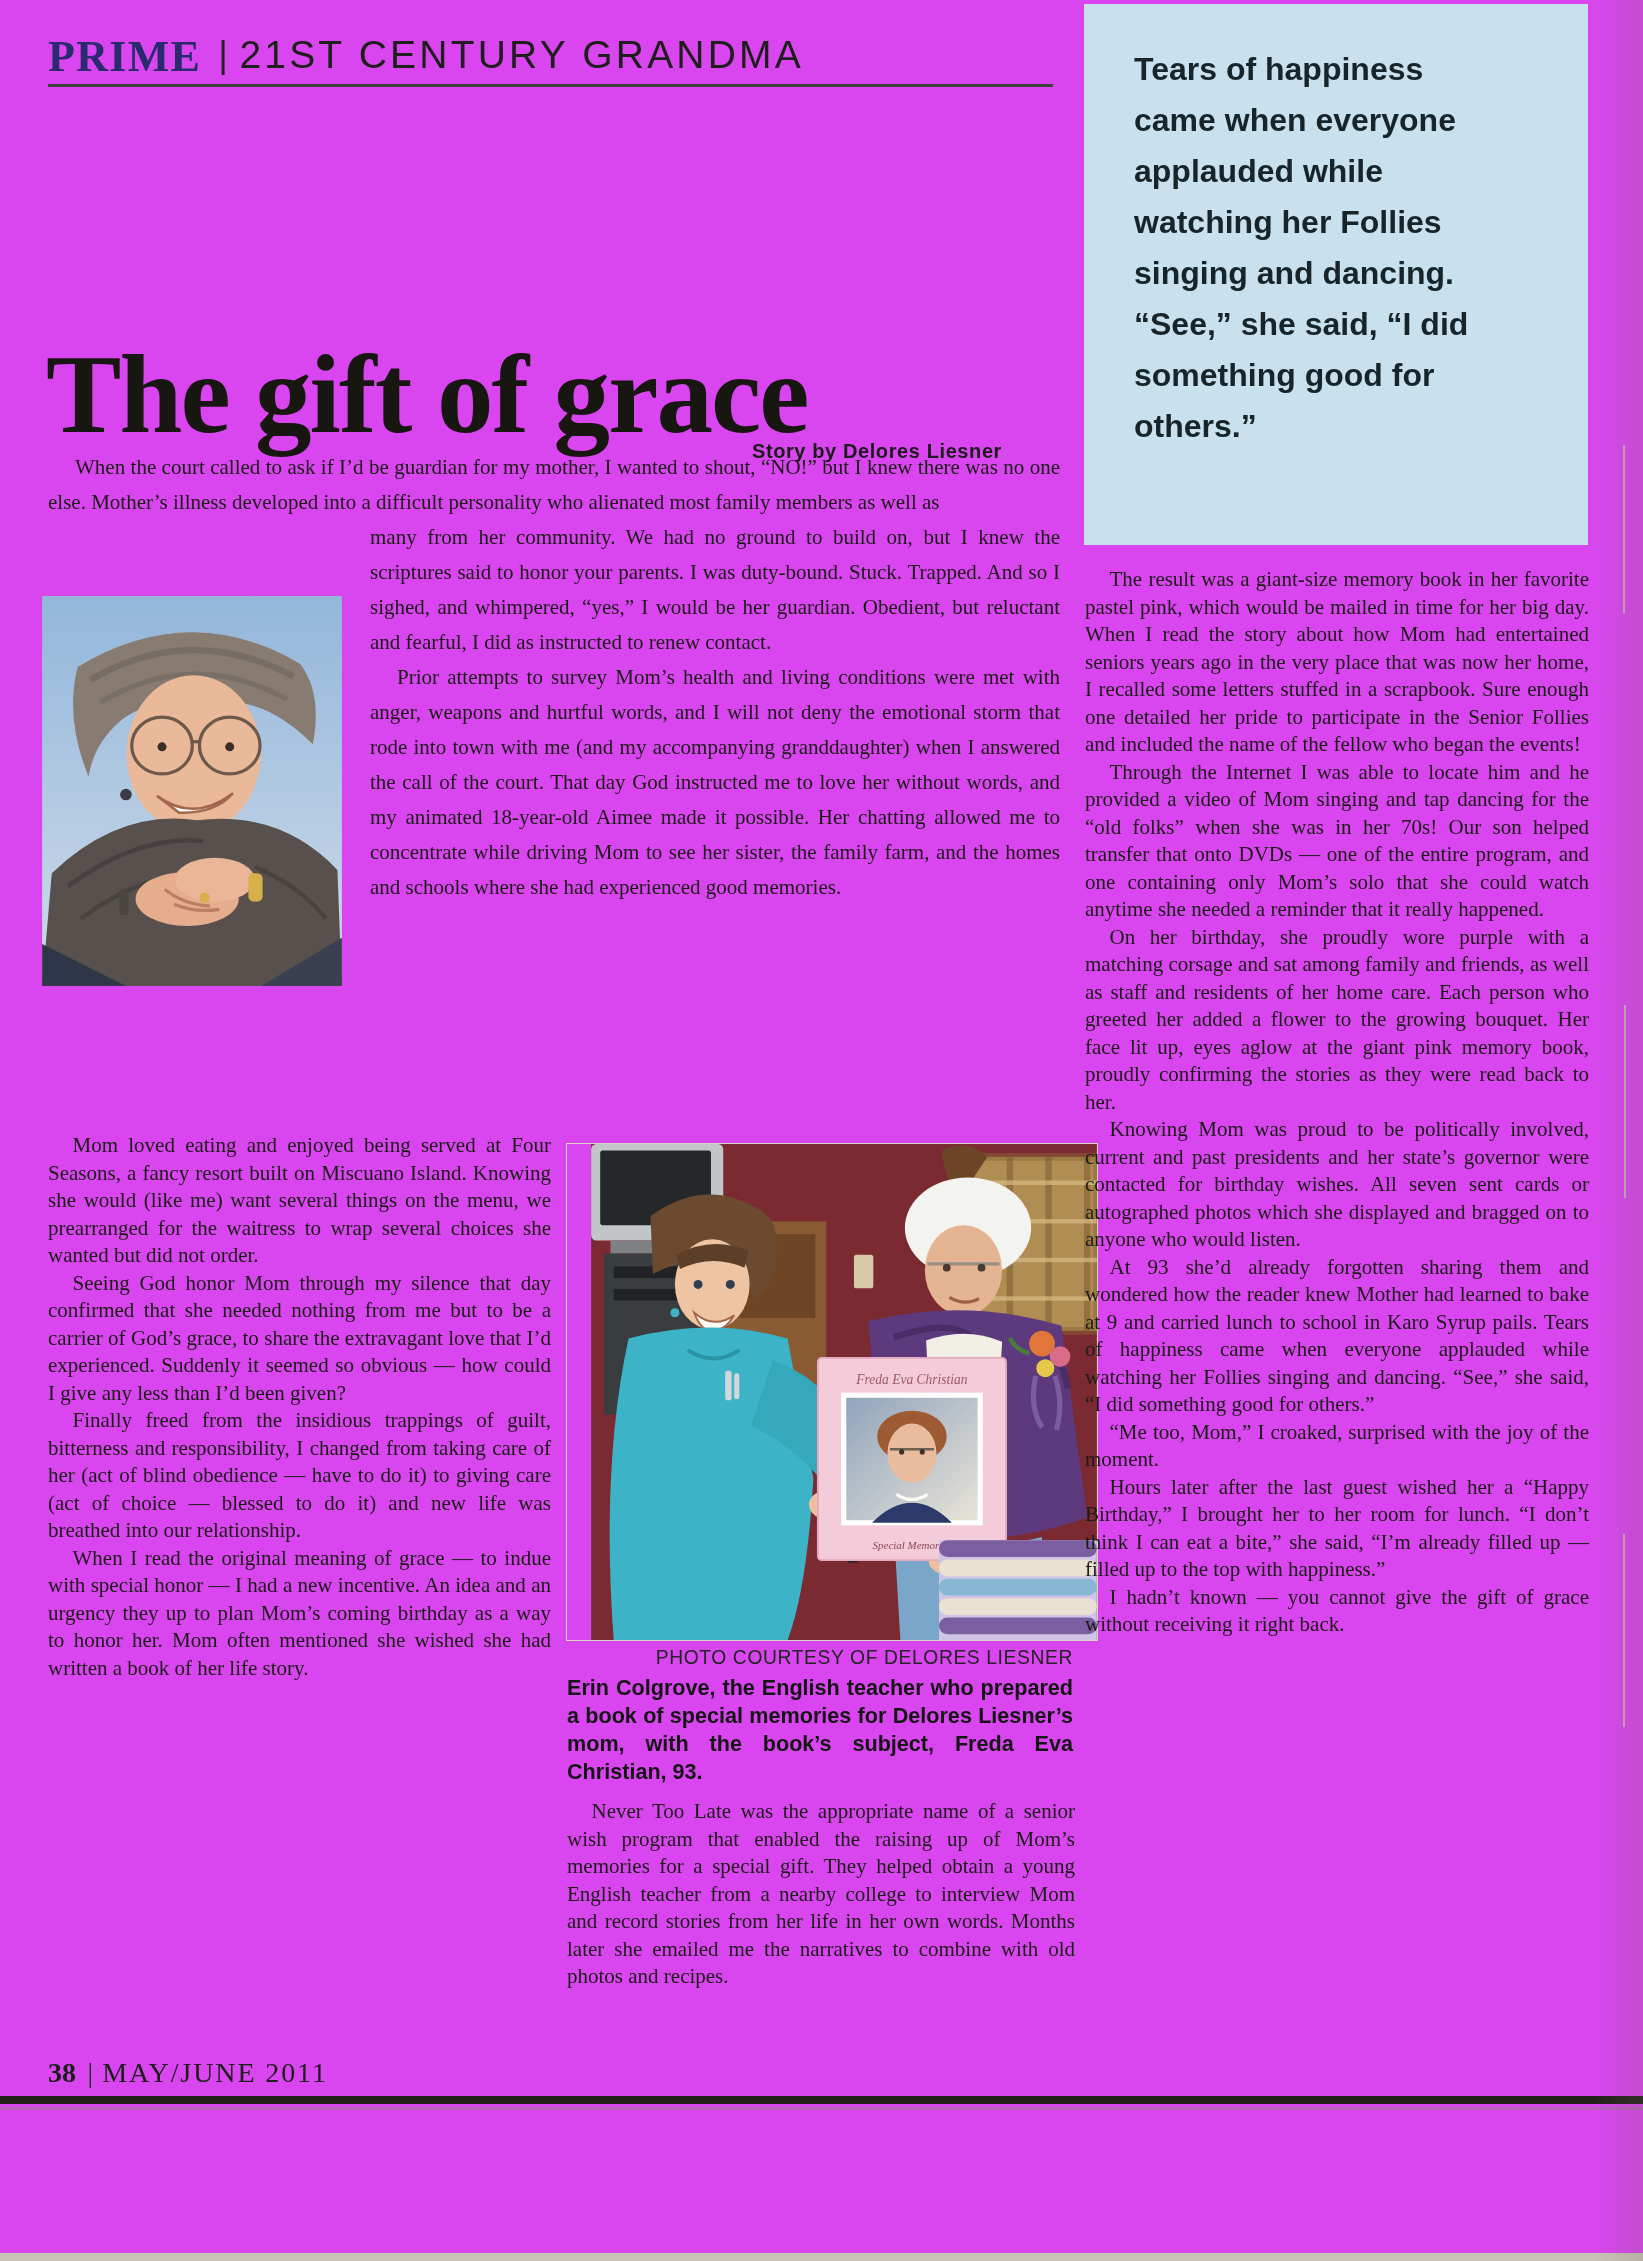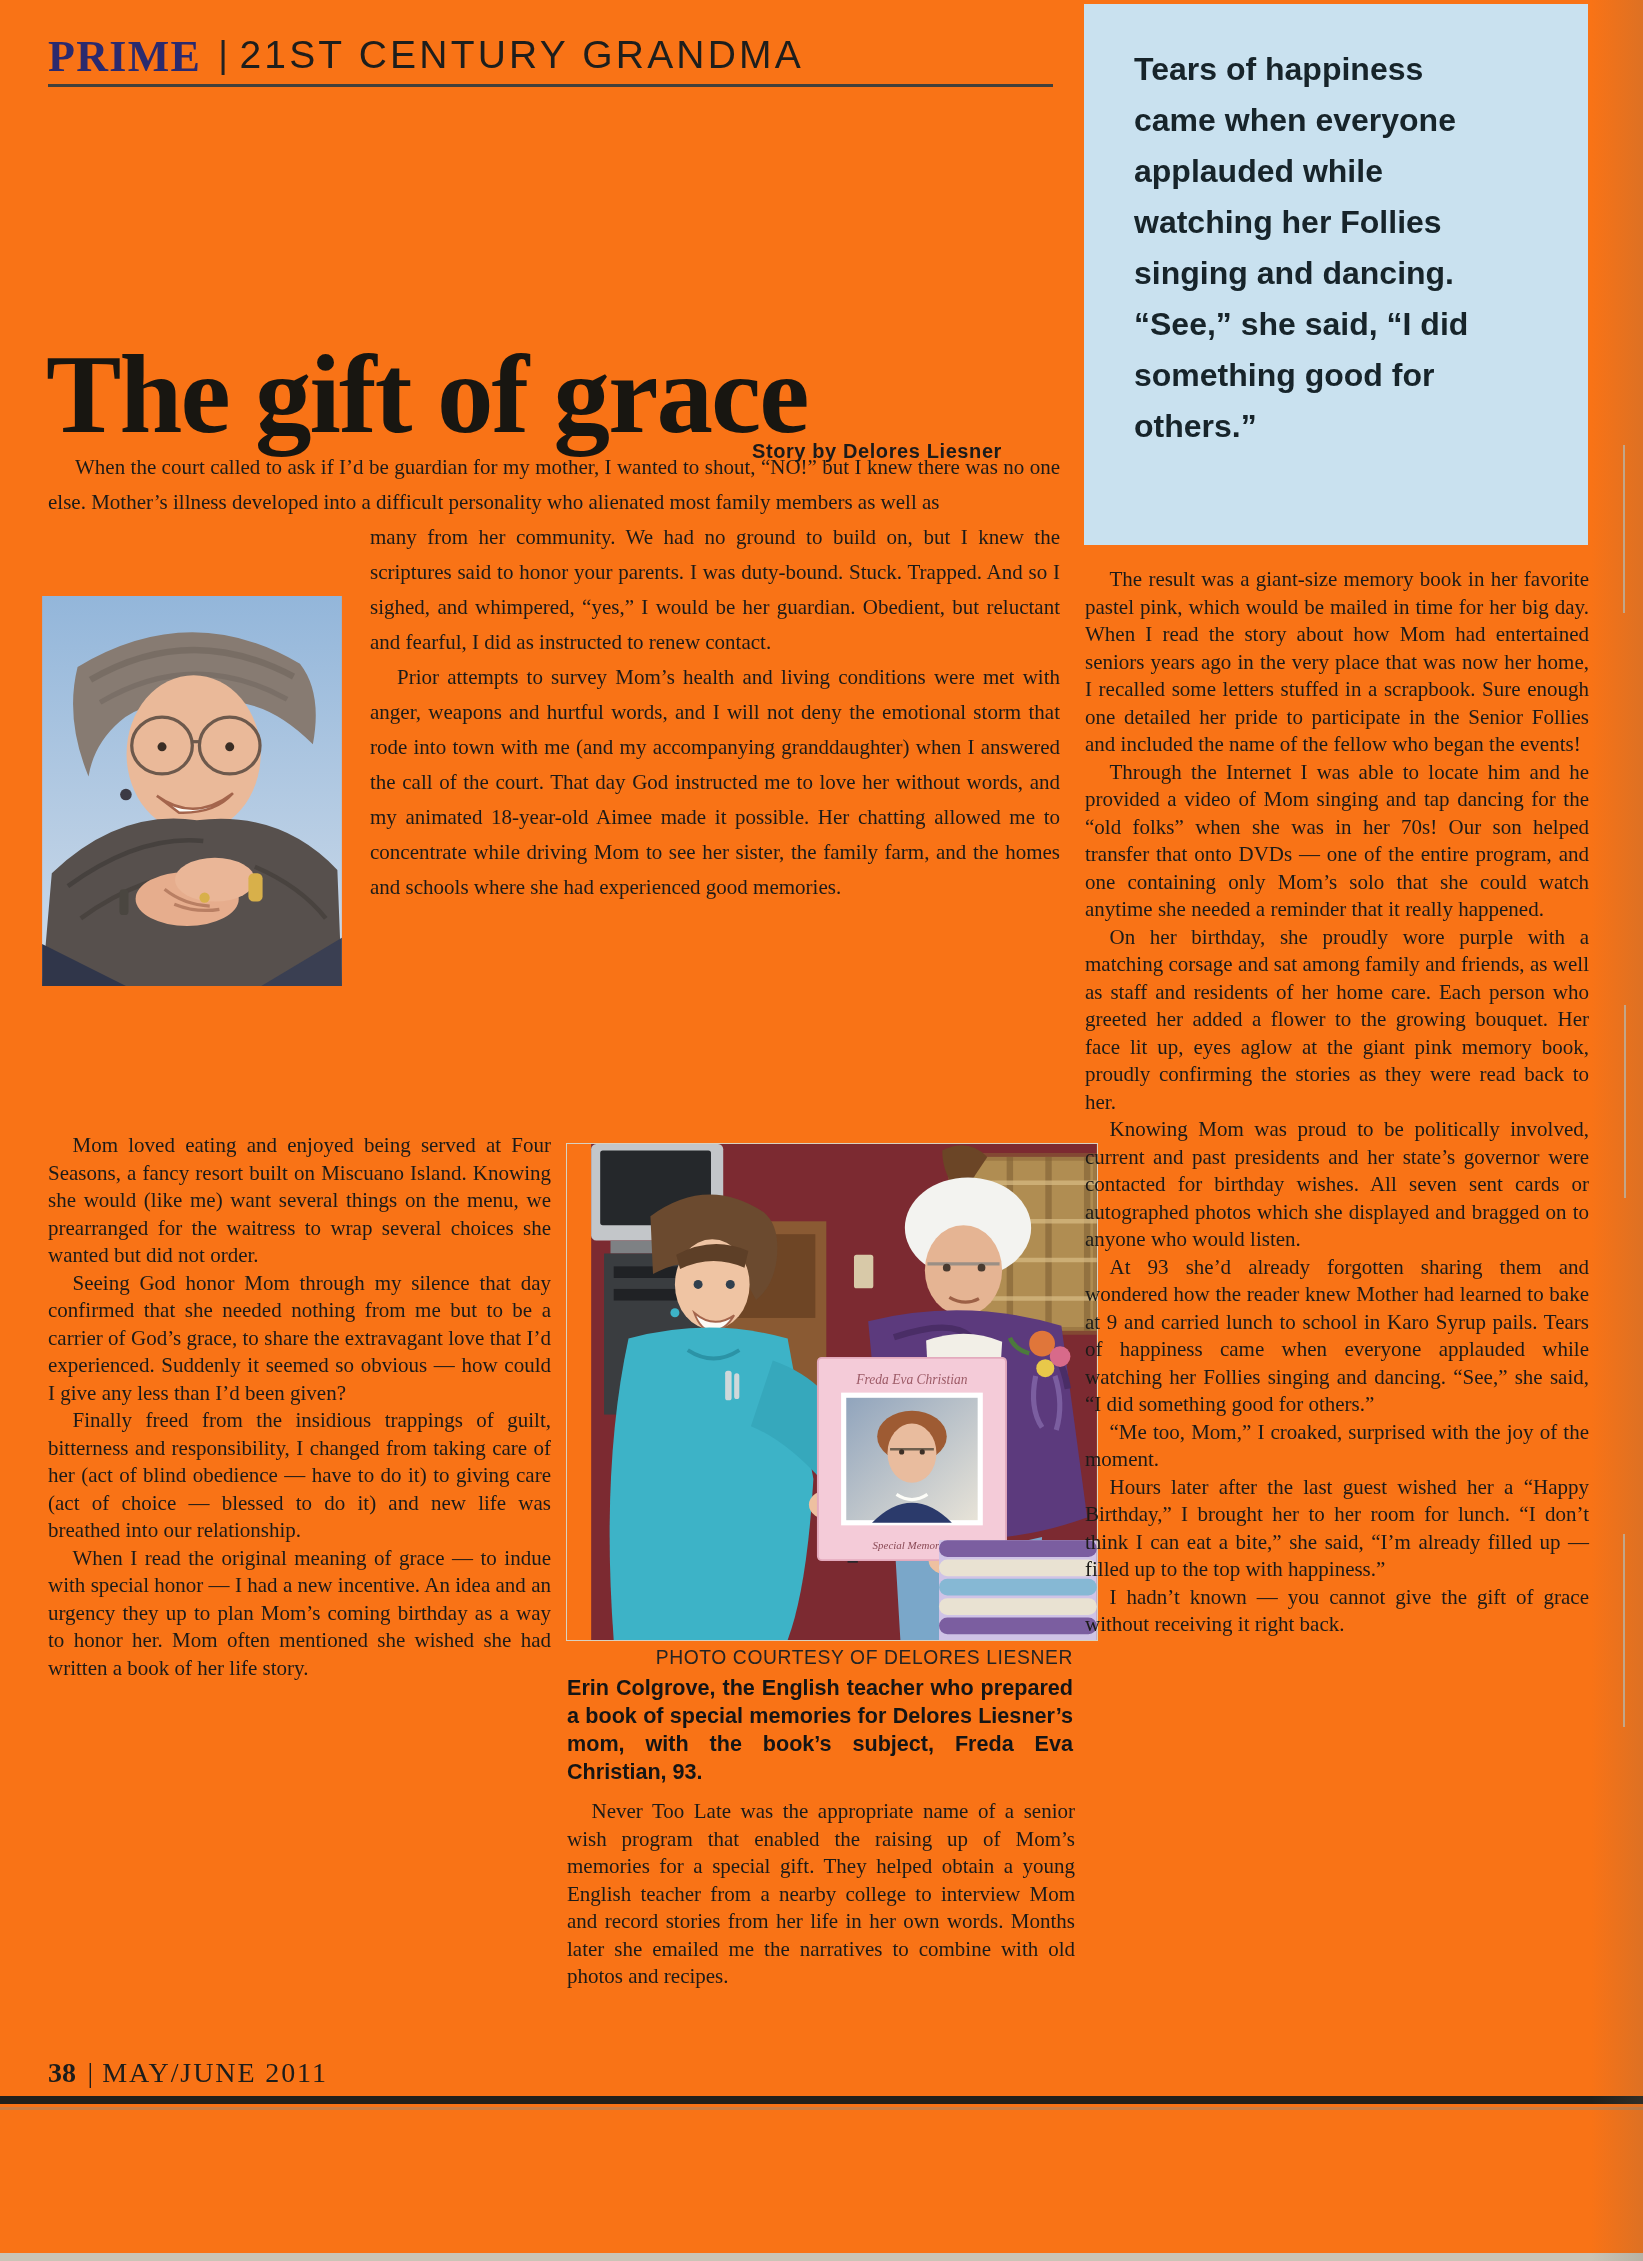--- a/index.html
+++ b/index.html
@@ -1,18 +1,18 @@
 <!DOCTYPE html>
 <html style="font-size:10.3px"><head>
 <meta charset="utf-8">
 <style>
   html,body{margin:0;padding:0;background:#8a8578;}
   .page{
     position:relative; width:1643px; height:2261px;
-    background:#f97316; overflow:hidden;
+    background:#d946ef; overflow:hidden;
     font-family:"Liberation Serif", serif; color:#1c1b18;
   }
   
   .masthead{position:absolute; left:48px; top:31px; width:1018px; white-space:nowrap;}
   .brand{font-family:"Liberation Serif",serif; font-weight:700; font-size:44px; color:#2b2a6e; letter-spacing:1.3px;}
   .mast-sep{font-family:"Liberation Sans",sans-serif; font-weight:300; font-size:37px; color:#222; margin:0 11.6px 0 17px; vertical-align:3.9px;}
   .section-name{font-family:"Liberation Sans",sans-serif; font-weight:400; font-size:39px; color:#1e1e1c; letter-spacing:3.2px; vertical-align:2.6px;}
   .head-rule{position:absolute; left:48px; top:84px; width:1005px; height:2.6px; background:#42403c;}
   
   .pullquote{

